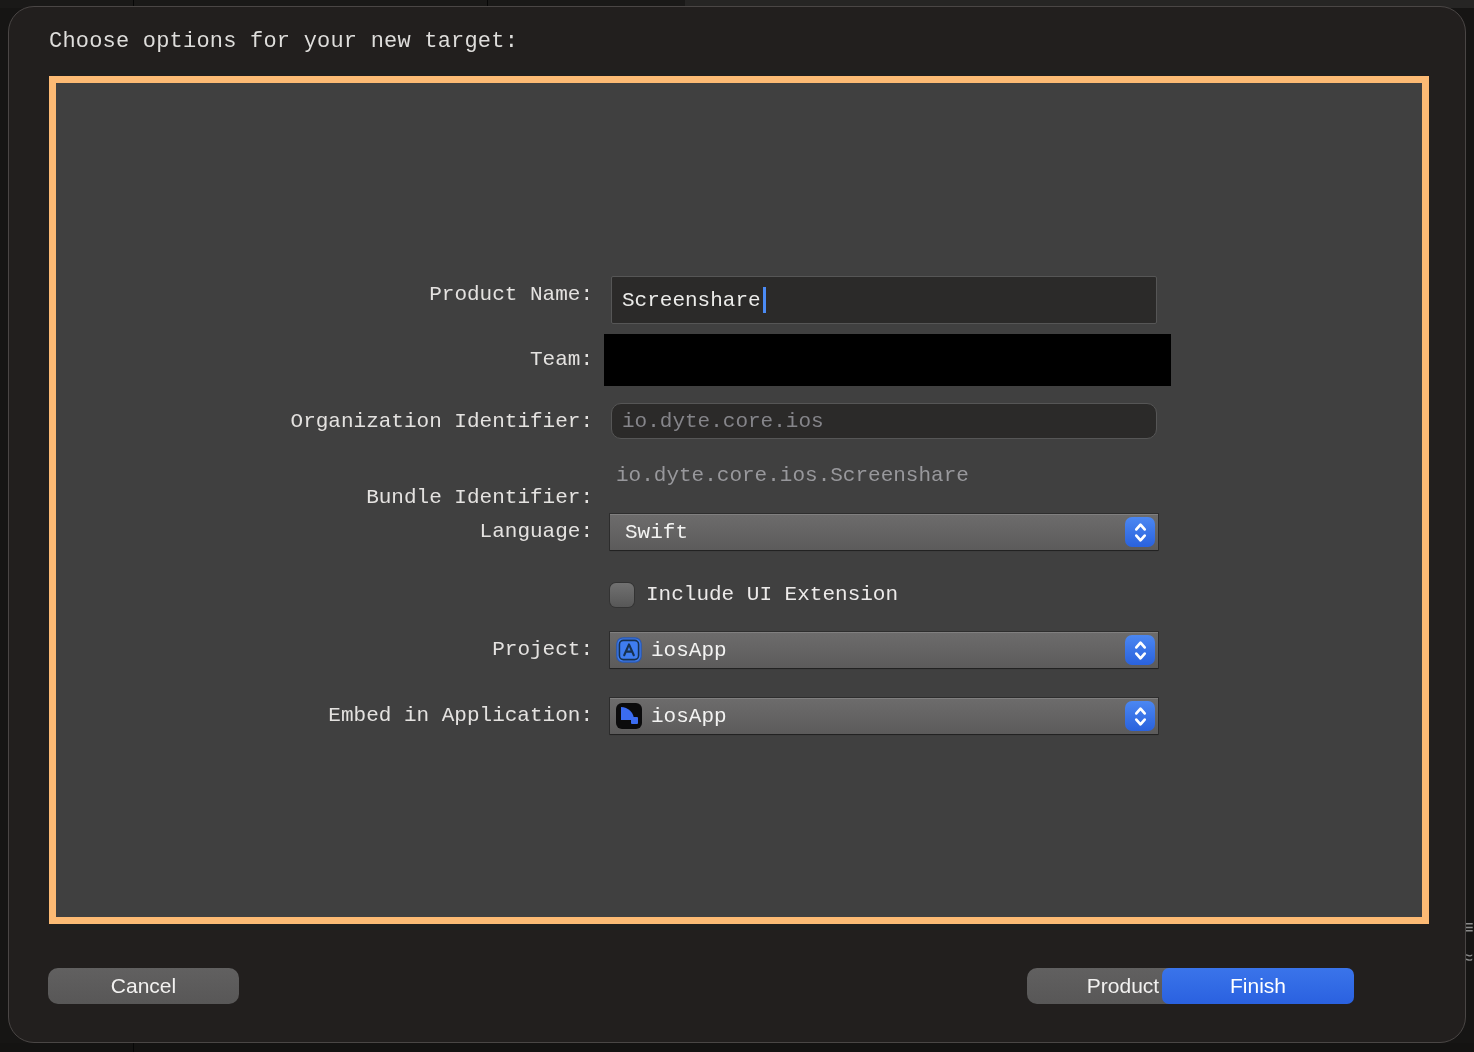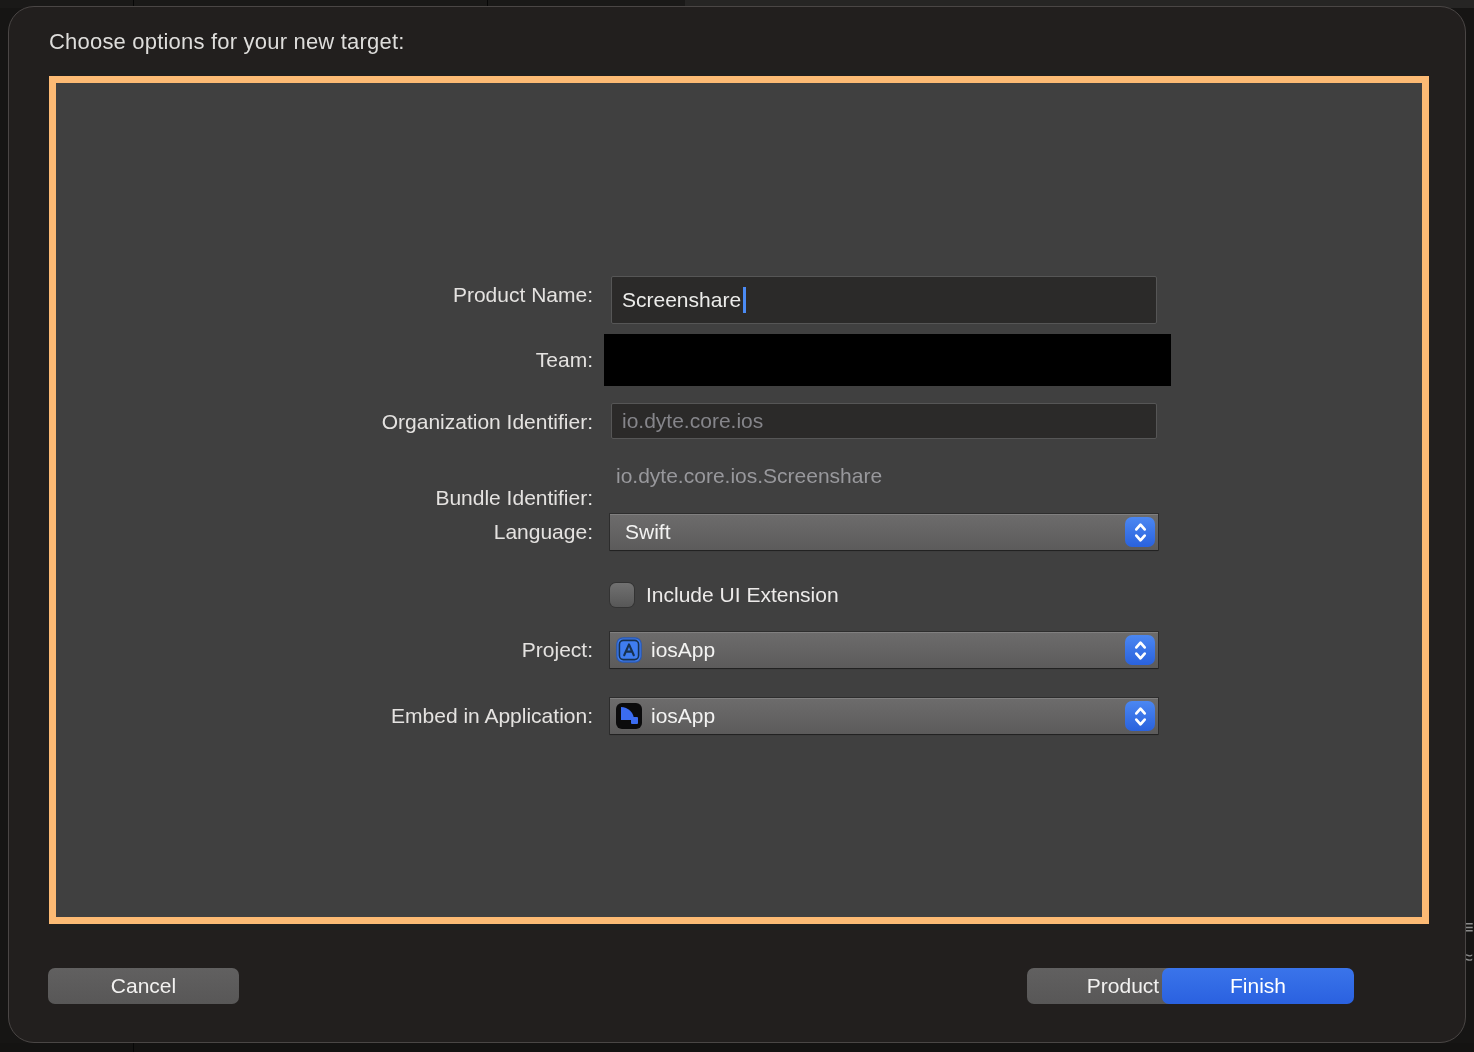--- a/index.html
+++ b/index.html
@@ -16,21 +16,21 @@
   .bg-strip-top .seg-light { position:absolute; left:685px; top:0; width:789px; height:8px; background:#262524; }
   .bg-div { position:absolute; top:0; width:1px; height:8px; background:#070707; }
   .bg-strip-bottom { position:absolute; left:0; top:1043px; width:1474px; height:9px; background:#141312; }
   .bg-strip-bottom .bg-div { height:9px; }
 
   .edge-glyphs { position:absolute; left:1462px; top:912px; width:12px; color:#8b8b8b; font-size:20px; line-height:30px; overflow:hidden; }
 
   
   .dialog {
     position:absolute; left:8px; top:6px; width:1458px; height:1037px;
-    background:#221f1e; border:1px solid #4a4645; border-radius:26px;
+    background:#221f1e; border:1px solid #4a4645; border-radius:26px;font-family:Liberation Mono, monospace;
   }
 
   .dialog-title {
     position:absolute; left:40px; top:22px;
     font-size:22px; color:#dedddb; letter-spacing:.2px;
   }
 
   .panel {
     position:absolute; left:40px; top:69px; width:1380px; height:848px;
     background:#404040; border:7px solid #fdba74;
@@ -76,21 +76,21 @@
     box-shadow:0 0 0 1px rgba(0,0,0,.2);
   }
   .checkbox-label {
     position:absolute; font-size:21px; line-height:28px; color:#eceae9; white-space:nowrap;
   }
 
   .btn {
     position:absolute; top:968px; width:192px; height:36px; border:none; border-radius:7px;
     font-family:inherit; font-size:21px; color:#f2f1f0; cursor:default;
   }
-  .btn-gray { background:linear-gradient(180deg,#616060,#585757); }
+  .btn-gray { background:linear-gradient(180deg,#616060,#585757);border-radius:10px; }
   .btn-blue { background:linear-gradient(180deg,#3a74ea,#2a61e0); color:#fff; }
 
   .embed-glyph { position:relative; width:26px; height:26px; background:#0b0b0c; border-radius:6px; }
   .embed-glyph .quarter { position:absolute; left:5px; top:4px; width:13px; height:13px; background:#3b6cf0; border-radius:0 100% 0 0; }
   .embed-glyph .sq { position:absolute; left:15px; top:14px; width:7px; height:7px; background:#3b6cf0; border-radius:1px; }
 </style>
 </head>
 <body>
 
 <div class="screen">
@@ -117,21 +117,21 @@
       <div class="form-label" style="top:198px;">Product Name:</div>
       <div class="text-field" style="left:555px; top:193px; width:546px; height:48px;">
         <span>Screenshare</span>
           <span class="caret"></span>
       </div>
 
       <div class="form-label" style="top:263px;">Team:</div>
       <div class="team-redacted" style="left:548px; top:251px; width:567px; height:52px;"></div>
 
       <div class="form-label" style="top:325px;">Organization Identifier:</div>
-      <div class="text-field" style="left:555px; top:320px; width:546px; height:36px;">
+      <div class="text-field" style="left:555px; top:320px; width:546px; height:36px;border-radius:10px;">
         <span class="placeholder">io.dyte.core.ios</span>
       </div>
 
       <div class="form-label" style="top:401px;">Bundle Identifier:</div>
       <div class="static-value" style="left:560px; top:379px;">io.dyte.core.ios.Screenshare</div>
 
       <div class="form-label" style="top:435px;">Language:</div>
       <div class="popup" style="left:554px; top:431px; width:548px;">
         <span class="popup-text">Swift</span>
         <span class="stepper">

